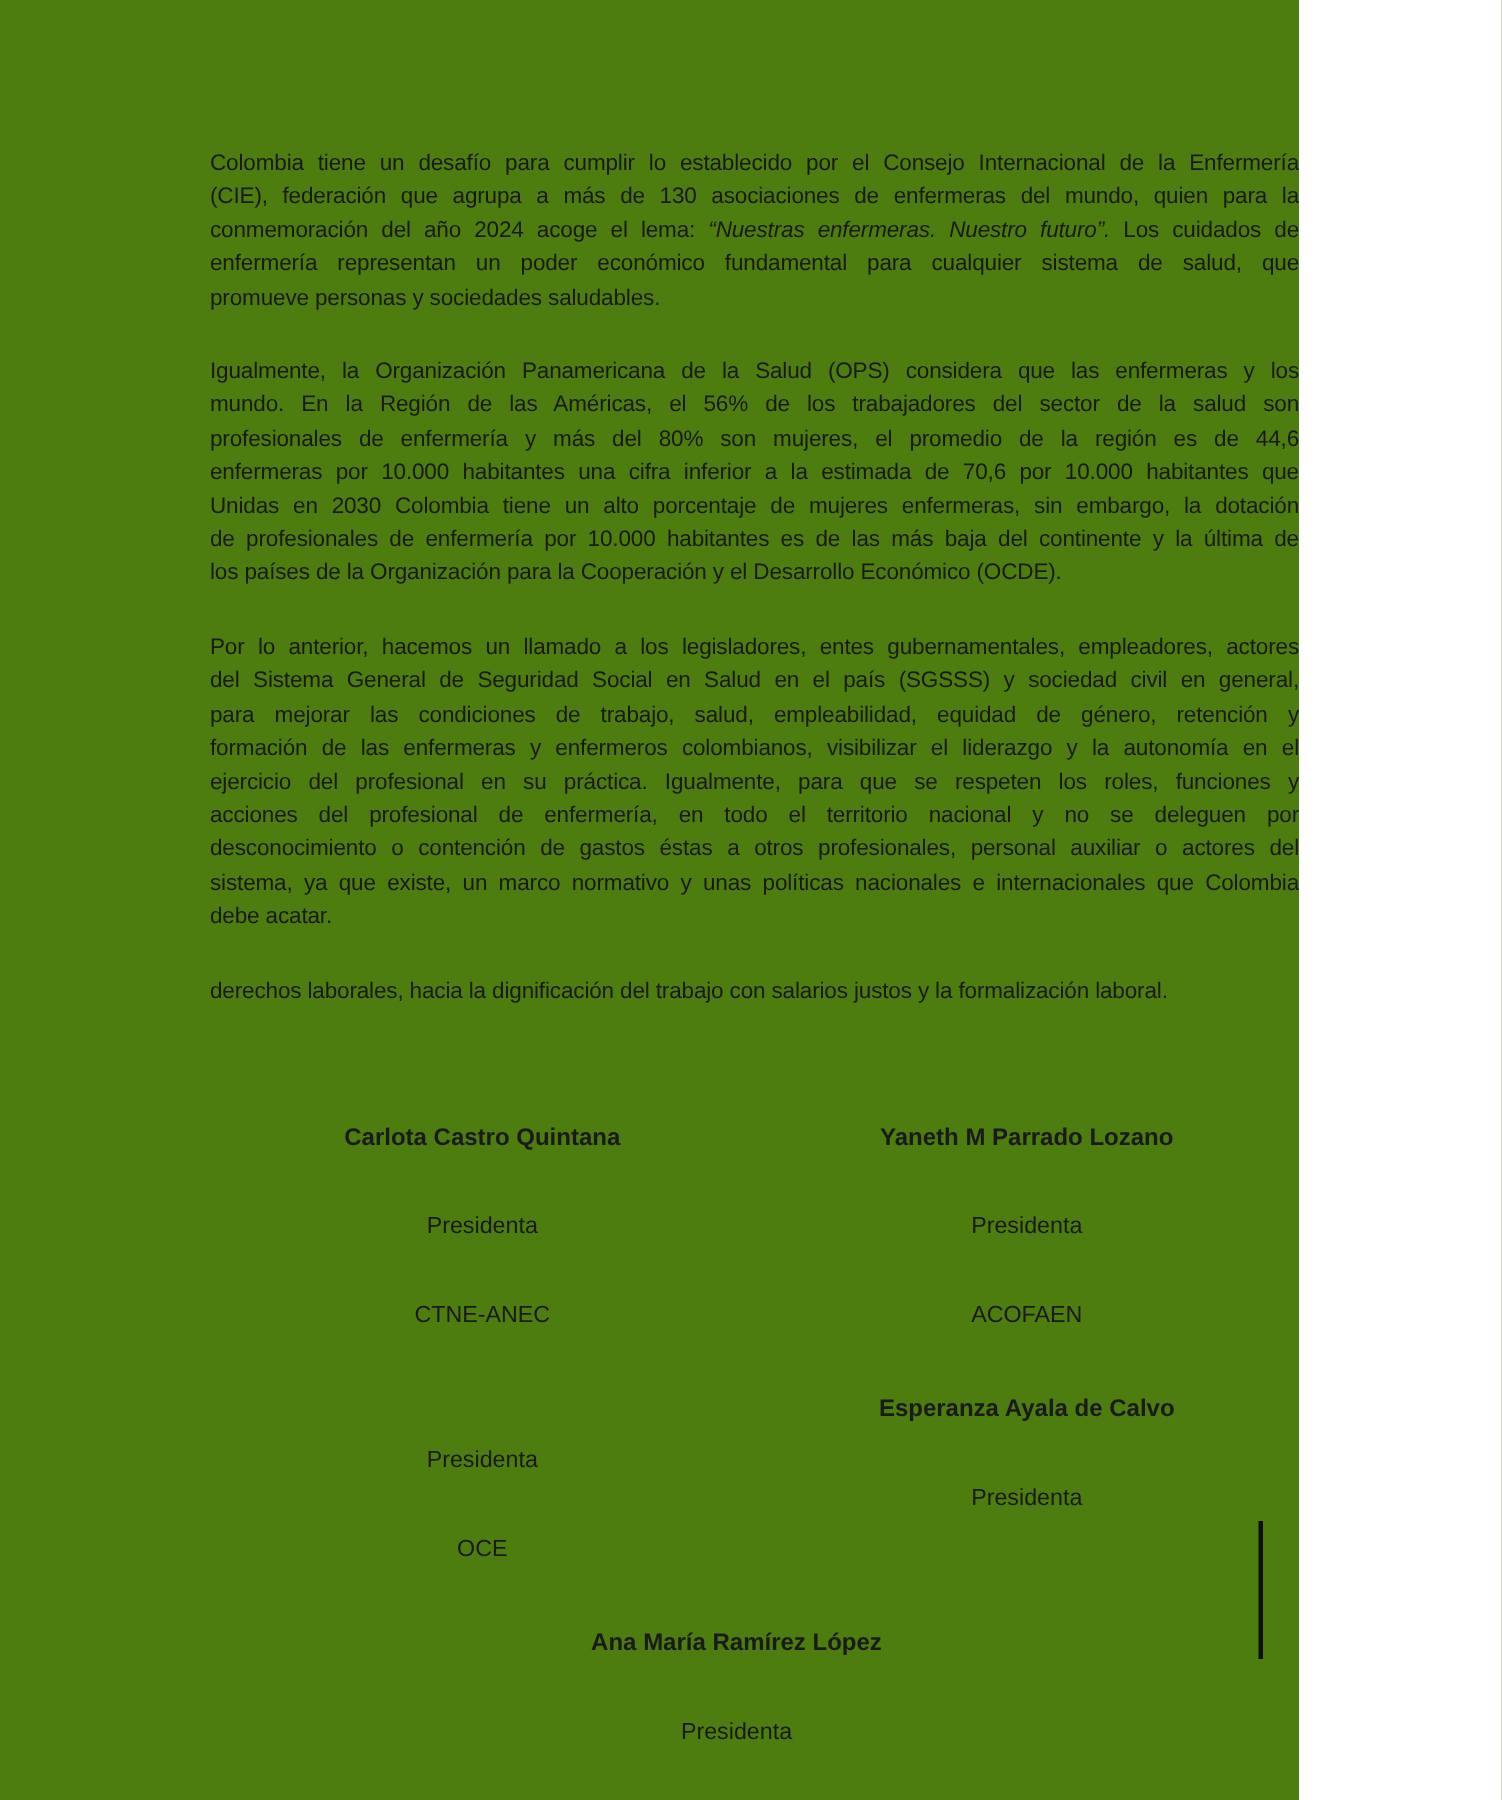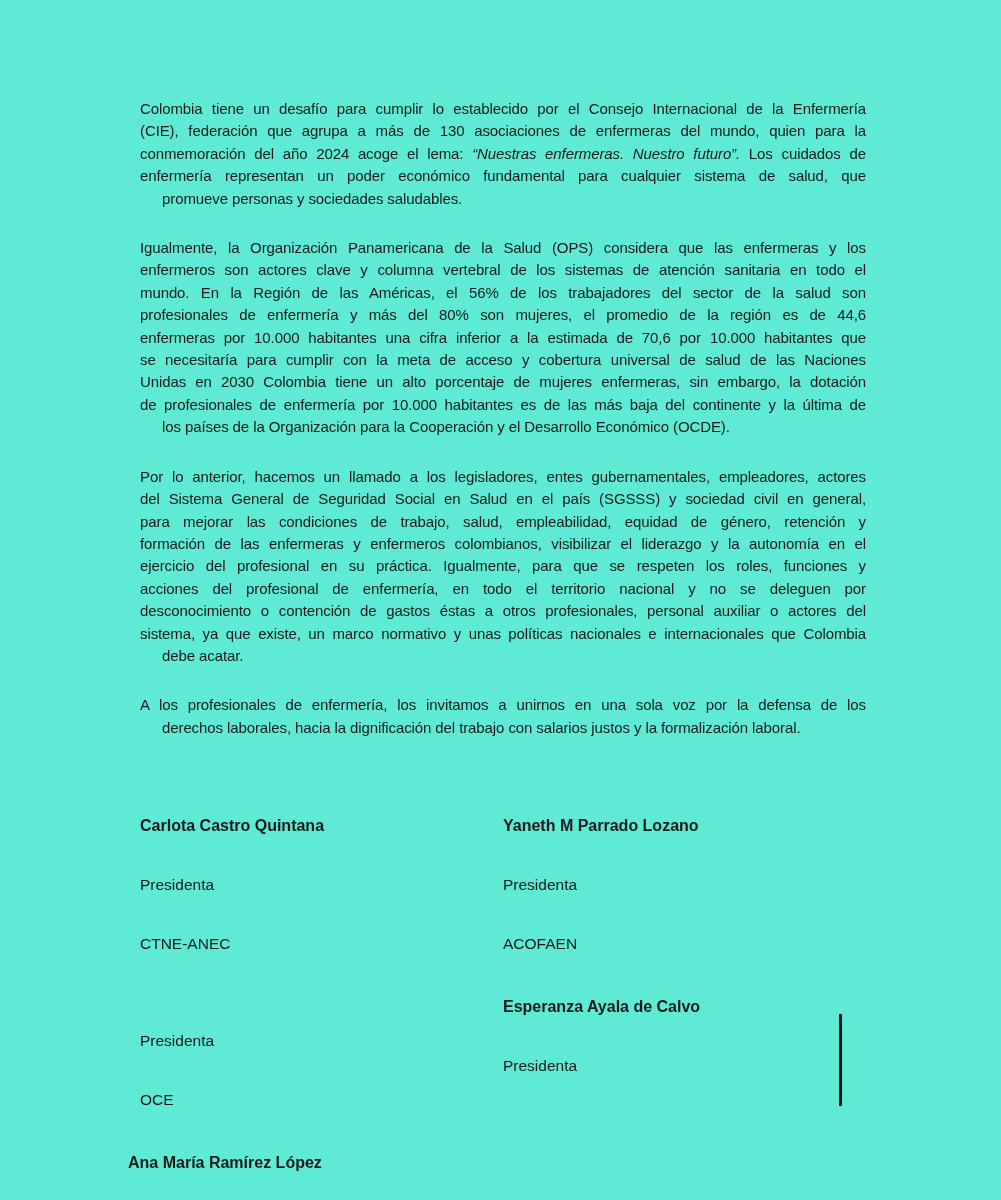--- a/index.html
+++ b/index.html
@@ -1,28 +1,28 @@
 <!DOCTYPE html>
 <html><head>
 <meta charset="utf-8">
 <style>
   html, body { margin:0; padding:0; background:#ffffff; }
   .page {
-    position:relative; width:1001px; height:1200px; background:#5eead4;
+    position:relative; width:866px; height:1200px; background:#4d7c0f;
     font-family:"Liberation Sans", sans-serif; color:#1a1a1a; overflow:hidden;
   }
   .content { position:absolute; left:140px; top:98px; width:726px; }
   .para { margin:0 0 27px 0; font-size:15px; line-height:22.4px; letter-spacing:-0.1px; }
   .tline { text-align:justify; text-align-last:justify; }
-  .para-end .tline:last-child { text-align-last:left;margin-left:22px; }
+  .para-end .tline:last-child { text-align-last:left; }
   .inline-line { text-align:justify; text-align-last:justify; }
   .lema { font-style:italic;margin-top:45px; }
   .signatures { margin-top:74px; }
   .sig-row { display:flex; margin-bottom:38px; }
-  .sig-col { flex:1; }
+  .sig-col { flex:1; text-align:center; }
   .sig-name { font-weight:bold; font-size:16px; line-height:25px; }
   .sig-line { font-size:15.5px; line-height:25px;margin-top:34px; }
   .sig-org-serif { font-family:"Liberation Serif", serif; font-size:17px; letter-spacing:0.6px; }
   .sig-row.single .sig-col { transform:translateX(-12px); }
   .vbar { position:absolute; left:839px; top:1014px; width:3px; height:92px; background:#101010; }
 </style>
 </head>
 <body>
 
 <div class="page">
@@ -37,44 +37,41 @@
         <span>conmemoración del año 2024 acoge el lema: </span><span class="lema">“Nuestras enfermeras. Nuestro futuro”.</span><span> Los cuidados de</span>
       </div>
       <div class="para-end">
           <div class="tline">enfermería representan un poder económico fundamental para cualquier sistema de salud, que</div>
           <div class="tline">promueve personas y sociedades saludables.</div>
         </div>
     </div>
 
     <div class="para para-end">
         <div class="tline">Igualmente, la Organización Panamericana de la Salud (OPS) considera que las enfermeras y los</div>
-        <div class="tline">enfermeros son actores clave y columna vertebral de los sistemas de atención sanitaria en todo el</div>
         <div class="tline">mundo. En la Región de las Américas, el 56% de los trabajadores del sector de la salud son</div>
         <div class="tline">profesionales de enfermería y más del 80% son mujeres, el promedio de la región es de 44,6</div>
         <div class="tline">enfermeras por 10.000 habitantes una cifra inferior a la estimada de 70,6 por 10.000 habitantes que</div>
-        <div class="tline">se necesitaría para cumplir con la meta de acceso y cobertura universal de salud de las Naciones</div>
         <div class="tline">Unidas en 2030 Colombia tiene un alto porcentaje de mujeres enfermeras, sin embargo, la dotación</div>
         <div class="tline">de profesionales de enfermería por 10.000 habitantes es de las más baja del continente y la última de</div>
         <div class="tline">los países de la Organización para la Cooperación y el Desarrollo Económico (OCDE).</div>
       </div>
 
     <div class="para para-end">
         <div class="tline">Por lo anterior, hacemos un llamado a los legisladores, entes gubernamentales, empleadores, actores</div>
         <div class="tline">del Sistema General de Seguridad Social en Salud en el país (SGSSS) y sociedad civil en general,</div>
         <div class="tline">para mejorar las condiciones de trabajo, salud, empleabilidad, equidad de género, retención y</div>
         <div class="tline">formación de las enfermeras y enfermeros colombianos, visibilizar el liderazgo y la autonomía en el</div>
         <div class="tline">ejercicio del profesional en su práctica. Igualmente, para que se respeten los roles, funciones y</div>
         <div class="tline">acciones del profesional de enfermería, en todo el territorio nacional y no se deleguen por</div>
         <div class="tline">desconocimiento o contención de gastos éstas a otros profesionales, personal auxiliar o actores del</div>
         <div class="tline">sistema, ya que existe, un marco normativo y unas políticas nacionales e internacionales que Colombia</div>
         <div class="tline">debe acatar.</div>
       </div>
 
     <div class="para para-end">
-        <div class="tline">A los profesionales de enfermería, los invitamos a unirnos en una sola voz por la defensa de los</div>
         <div class="tline">derechos laborales, hacia la dignificación del trabajo con salarios justos y la formalización laboral.</div>
       </div>
 
     <div class="signatures">
 
       <div class="sig-row">
         <div class="sig-col">
           <div class="sig-name">Carlota Castro Quintana</div>
           <div class="sig-line">Presidenta</div>
           <div class="sig-line">CTNE-ANEC</div>

